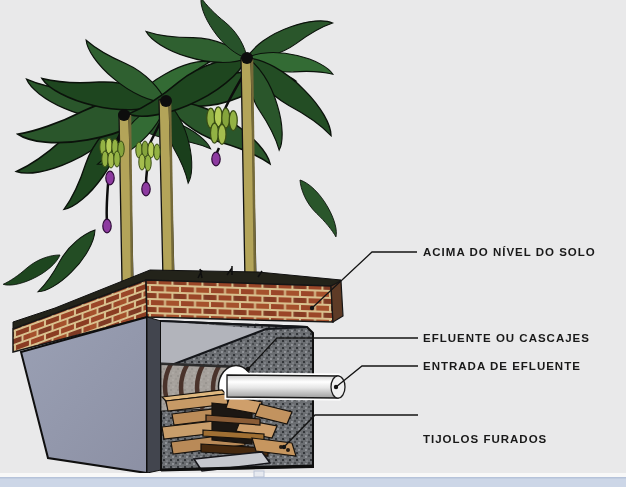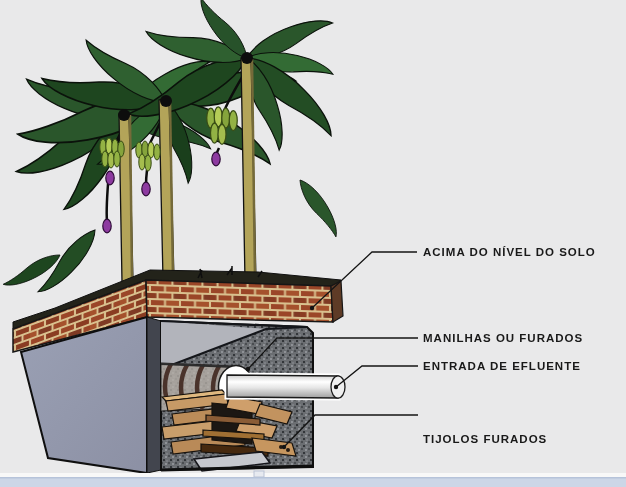--- a/index.html
+++ b/index.html
@@ -227,17 +227,17 @@
 
   <g>
     <rect x="0" y="473" width="626" height="4" fill="#f8f8f8"></rect>
     <rect x="254" y="471" width="10" height="6" fill="#e7eaf0" stroke="#b9c2d4" stroke-width="1"></rect>
     <rect x="0" y="477" width="626" height="10" fill="#ccd6e7"></rect>
     <rect x="0" y="477" width="626" height="1.5" fill="#b6c3da"></rect>
   </g>
 </svg>
 
 <div class="lbl" id="lbl-above">ACIMA DO NÍVEL DO SOLO</div>
-<div class="lbl" id="lbl-rings">MANILHAS OU FURADOS</div>
+<div class="lbl" id="lbl-rings">EFLUENTE OU CASCAJES</div>
 <div class="lbl" id="lbl-inlet">ENTRADA DE EFLUENTE</div>
 <div class="lbl" id="lbl-bricks">TIJOLOS FURADOS</div>
 
 </div>
 
 </body></html>

